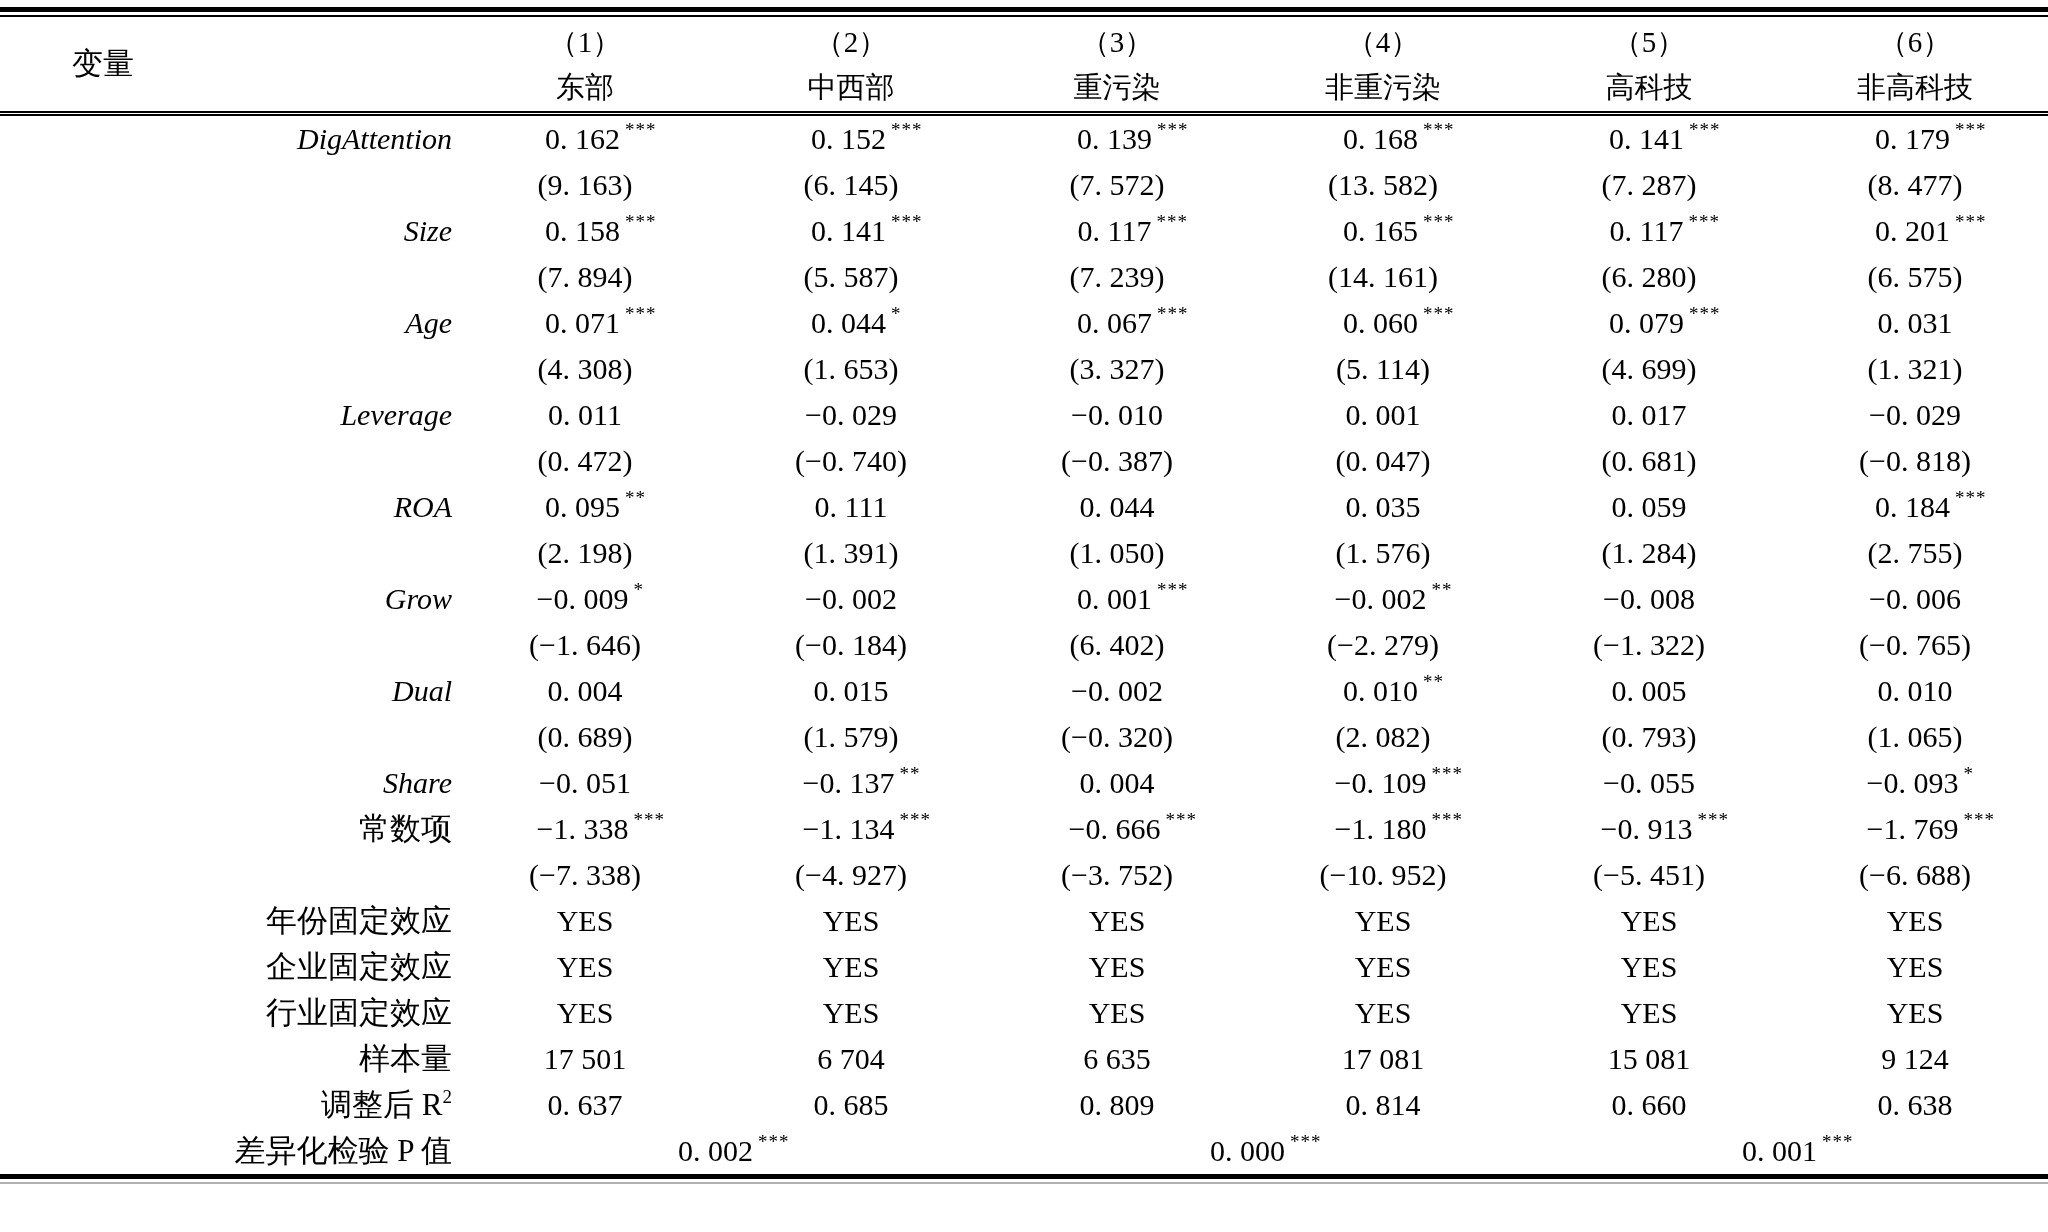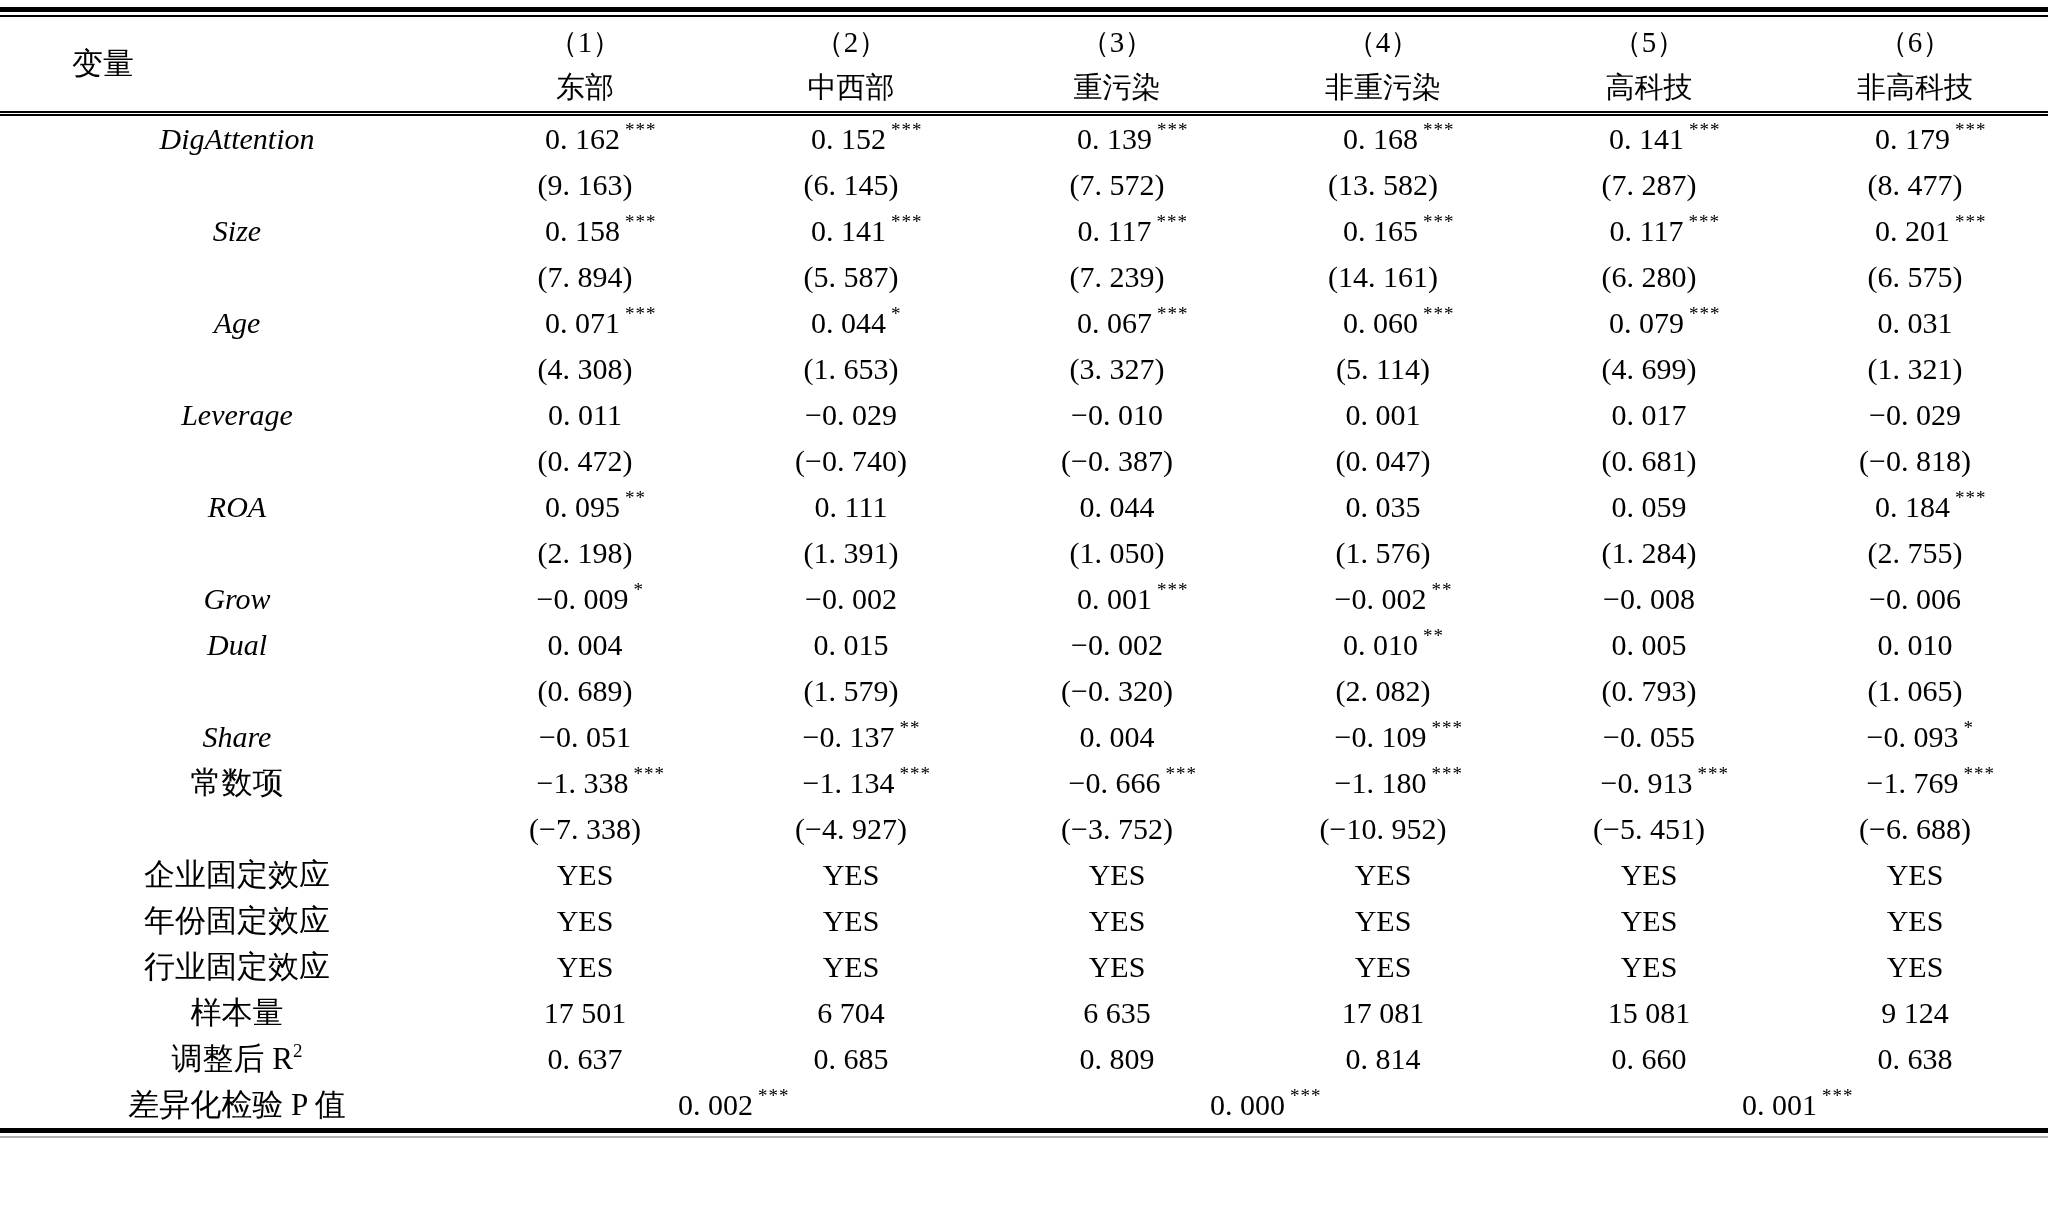--- a/index.html
+++ b/index.html
@@ -17,21 +17,21 @@
   }
   thead tr{border-bottom:5px double #000;}
   thead th{font-weight:normal;vertical-align:middle;padding:0;height:94px;}
   th.var-col{text-align:left;padding-left:72px;font-size:31px;}
   .col-num{line-height:46px;font-size:29px;}
   .col-label{line-height:44px;font-size:29px;}
   tbody td{
     height:46px;line-height:46px;text-align:center;padding:0;
     overflow:visible;white-space:nowrap;
   }
-  td.var-label{text-align:center;padding-left:22px;font-size:31px;}
+  td.var-label{text-align:right;padding-left:22px;font-size:31px;}
   td.var-label.italic{font-style:italic;font-size:30px;}
   sup.stars{
     display:inline-block;width:0;overflow:visible;white-space:nowrap;
     font-size:19px;margin-left:5px;vertical-align:13px;letter-spacing:1px;
     line-height:0;
   }
   sup.r2{font-size:19px;vertical-align:12px;line-height:0;}
 </style>
 </head>
 <body>
@@ -173,20 +173,29 @@
         <tr>
           <td class="var-label italic">Grow</td>
           <td>−0. 009<sup class="stars">*</sup></td>
           <td>−0. 002</td>
           <td>0. 001<sup class="stars">***</sup></td>
           <td>−0. 002<sup class="stars">**</sup></td>
           <td>−0. 008</td>
           <td>−0. 006</td>
         </tr>
         <tr>
+          <td></td>
+          <td>(−1. 646)</td>
+          <td>(−0. 184)</td>
+          <td>(6. 402)</td>
+          <td>(−2. 279)</td>
+          <td>(−1. 322)</td>
+          <td>(−0. 765)</td>
+        </tr>
+        <tr>
           <td class="var-label italic">Dual</td>
           <td>0. 004</td>
           <td>0. 015</td>
           <td>−0. 002</td>
           <td>0. 010<sup class="stars">**</sup></td>
           <td>0. 005</td>
           <td>0. 010</td>
         </tr>
         <tr>
           <td></td>
@@ -218,30 +227,30 @@
         <tr>
           <td></td>
           <td>(−7. 338)</td>
           <td>(−4. 927)</td>
           <td>(−3. 752)</td>
           <td>(−10. 952)</td>
           <td>(−5. 451)</td>
           <td>(−6. 688)</td>
         </tr>
         <tr>
+          <td class="var-label">年份固定效应</td>
+          <td>YES</td>
+          <td>YES</td>
+          <td>YES</td>
+          <td>YES</td>
+          <td>YES</td>
+          <td>YES</td>
+        </tr>
+        <tr>
           <td class="var-label">企业固定效应</td>
-          <td>YES</td>
-          <td>YES</td>
-          <td>YES</td>
-          <td>YES</td>
-          <td>YES</td>
-          <td>YES</td>
-        </tr>
-        <tr>
-          <td class="var-label">年份固定效应</td>
           <td>YES</td>
           <td>YES</td>
           <td>YES</td>
           <td>YES</td>
           <td>YES</td>
           <td>YES</td>
         </tr>
         <tr>
           <td class="var-label">行业固定效应</td>
           <td>YES</td>

